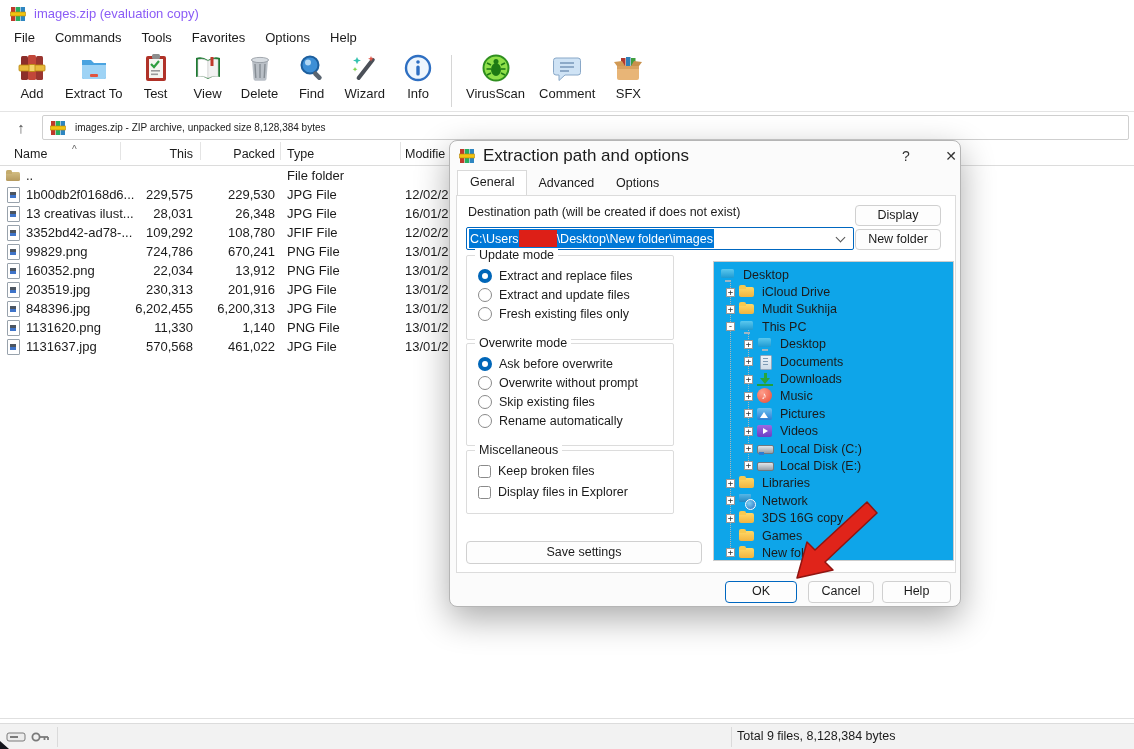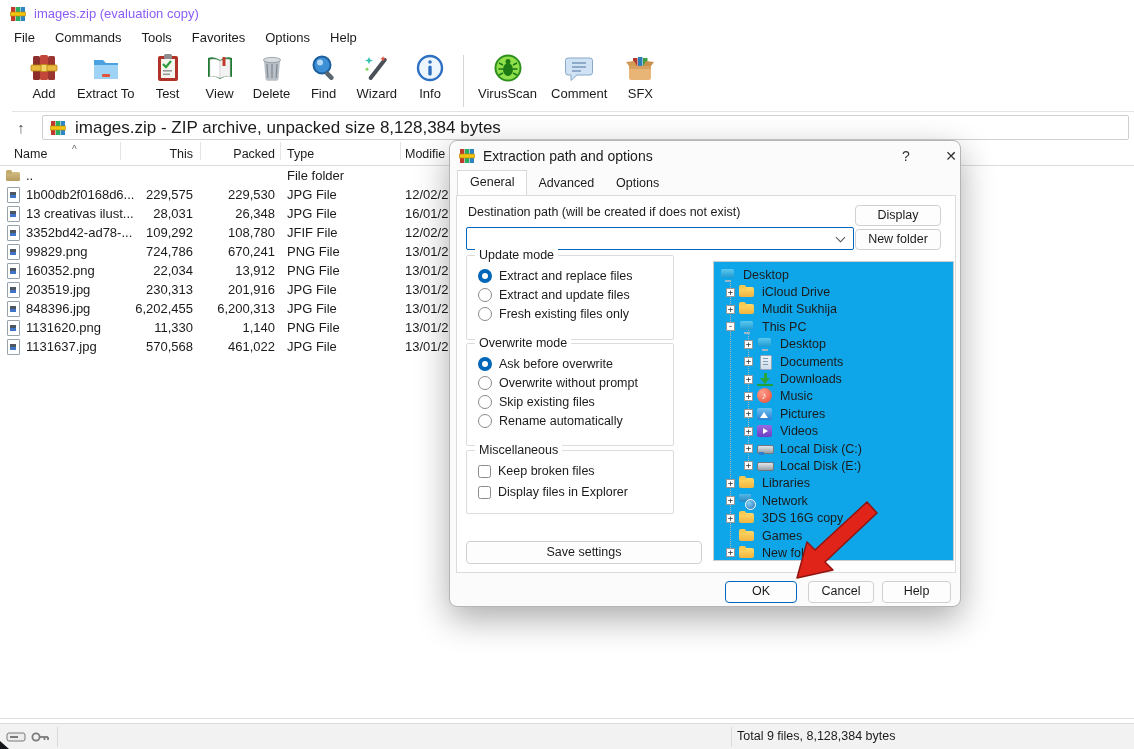--- a/index.html
+++ b/index.html
@@ -10,29 +10,29 @@
   
   #titlebar { position:absolute; top:0; left:0; right:0; height:27px; display:flex; align-items:center; padding-left:10px; gap:8px; }
   #titlebar .wtitle { font-size:13px; color:#8b5cf6; }
   .logo16 { width:16px; height:16px; flex:0 0 16px; }
 
   
   #menubar { position:absolute; top:27px; left:0; right:0; height:21px; display:flex; align-items:center; padding-left:4px; font-size:13px; }
   .menu-item { padding:2px 10px; }
 
   
-  #toolbar { position:absolute; top:48px; left:12px; right:0; height:64px; display:flex; align-items:flex-start; padding:3px 14px 0 6px; border-bottom:1px solid #e4e4e4;text-align:center; }
+  #toolbar { position:absolute; top:48px; left:0; right:0; height:64px; display:flex; align-items:flex-start; padding:3px 14px 0 6px; border-bottom:1px solid #e4e4e4;text-align:center; }
   .tbtn { display:flex; flex-direction:column; align-items:center; font-size:13px; padding:1px 7px 0 7px; min-width:52px; }
   .ticon { width:32px; height:32px; margin-bottom:2px; }
   .tsep { width:1px; height:52px; background:#d6d6d6; margin:4px 7px 0 7px; }
 
   
   #addrrow { position:absolute; top:113px; left:0; right:0; height:29px; display:flex; align-items:center; }
   .upbtn { width:42px; text-align:center; font-size:15px; color:#555; }
-  .addr { flex:1; margin-right:5px; height:25px; border:1px solid #cfcfcf; border-radius:2px; display:flex; align-items:center; padding:0 7px; font-size:17px; gap:9px; background:#fff; }
+  .addr { flex:1; margin-right:5px; height:25px; border:1px solid #cfcfcf; border-radius:2px; display:flex; align-items:center; padding:0 7px; font-size:10px; gap:9px; background:#fff; }
 
   
   #listhead { position:absolute; top:142px; left:0; right:0; height:24px; font-size:12.5px; border-bottom:1px solid #dcdcdc; }
   #listhead span { position:absolute; top:0; line-height:24px; }
   .hname { left:14px; }
   .hsort { left:72px; top:-4px !important; color:#666; font-size:10px; }
   .hsize { left:120px; width:73px; text-align:right; }
   .hpacked { left:200px; width:75px; text-align:right; }
   .htype { left:287px; }
   .hmod { left:405px; }
@@ -58,21 +58,21 @@
   #listend { position:absolute; top:718px; left:0; right:0; height:1px; background:#e0e0e0; }
   #statusbar { position:absolute; top:723px; left:0; right:0; height:26px; background:#f2f2f2; border-top:1px solid #dcdcdc; font-size:12.5px; }
   .sico { position:absolute; top:7px; }
   .ssep { position:absolute; top:3px; width:1px; height:20px; background:#dadada; }
   #status-total { position:absolute; left:737px; top:5px; }
   #corner-wedge { position:absolute; left:0; bottom:0; width:0; height:0; border-bottom:8px solid #15151c; border-right:9px solid transparent; }
 
   
   #dialog { position:absolute; left:449px; top:140px; width:512px; height:467px; background:#fbfbfb; border:1px solid #b5b5b5; border-radius:8px; box-shadow:0 12px 34px rgba(0,0,0,.33); z-index:10; }
   #dlg-titlebar { position:absolute; top:0; left:0; right:0; height:30px; display:flex; align-items:center; padding-left:9px; gap:8px; }
-  #dlg-title { font-size:14px; }
+  #dlg-title { font-size:17px; }
   .dlg-ctl { position:absolute; top:5px; width:22px; height:20px; text-align:center; font-size:14px; color:#333; line-height:20px; }
   #dlg-help { left:445px; }
   #dlg-close { left:490px; }
 
   #dlg-tabs { position:absolute; top:31px; left:7px; display:flex; font-size:12.5px; z-index:3; }
   .tab { padding:4px 11px 3px 11px; color:#1b1b1b; }
   .tab.active { background:#fff; border:1px solid #d9d9d9; border-bottom:none; padding:4px 12px 6px 12px; margin-top:-2px; position:relative; }
 
   #dlg-page { position:absolute; left:6px; top:54px; width:500px; height:378px; background:#fff; border:1px solid #dcdcdc; z-index:2; }
 
@@ -418,20 +418,21 @@
 
     <div id="dlg-tabs">
       <span class="tab active">General</span>
       <span class="tab">Advanced</span>
       <span class="tab">Options</span>
     </div>
 
     <div id="dlg-page">
       <div id="dest-label">Destination path (will be created if does not exist)</div>
       <div id="dest-combo">
+        <span class="sel"><span>C:\Users</span><span class="redact"></span><span>\Desktop\New folder\images</span></span>
         <span class="chev"></span>
       </div>
       <div class="btn" id="btn-display">Display</div>
       <div class="btn" id="btn-newfolder">New folder</div>
 
       <div class="group" id="grp-update">
         <span class="gtitle">Update mode</span>
         <div class="opt" style="top:13px">
             <span class="radio on"></span>
             <span>Extract and replace files</span>

